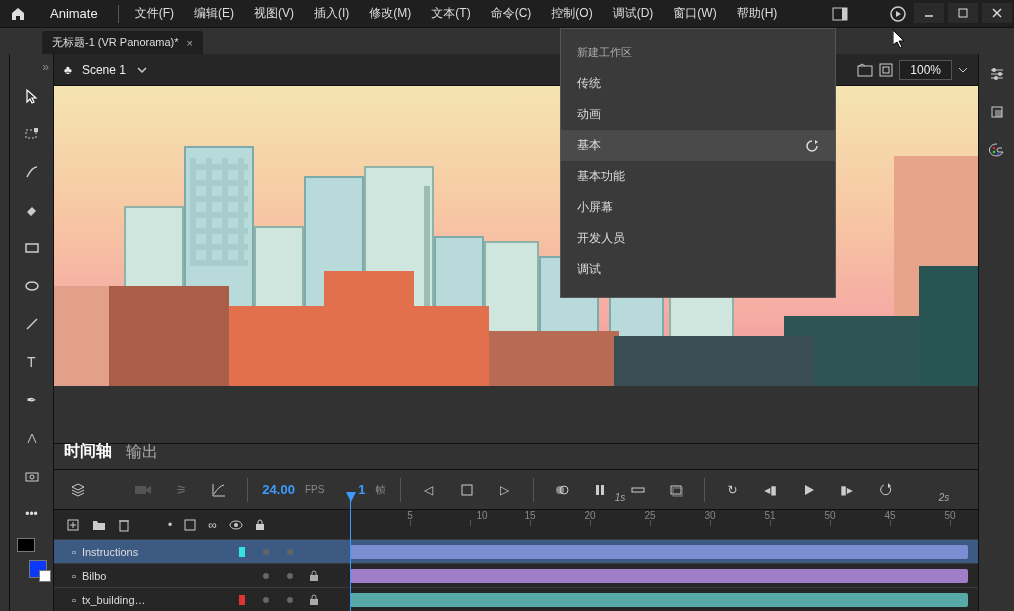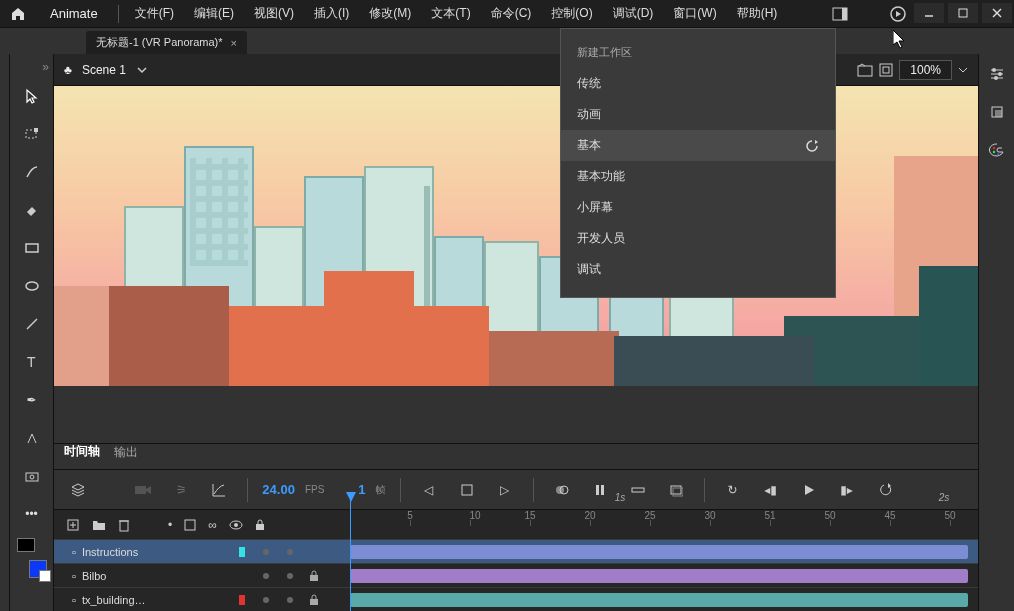--- a/index.html
+++ b/index.html
@@ -6,21 +6,21 @@
 body { background: #1f1f1f; color: #ccc; font-size: 12px; overflow: hidden; width: 1014px; height: 611px; position: relative; }
 .titlebar { display: flex; align-items: center; background: #1f1f1f; height: 28px; border-bottom: 1px solid #111; }
 .home-btn { width: 36px; height: 28px; display: flex; align-items: center; justify-content: center; color: #ddd; }
 .app-name { color: #eee; font-size: 13px; padding: 0 14px; }
 .menu-bar { display: flex; }
 .menu-item { padding: 0 10px; height: 39px; display: flex; align-items: center; color: #ddd; font-size: 12px; }
 .win-icons { margin-left: auto; display: flex; }
 .win-icon-block { display: flex; align-items: center; height: 28px; padding: 0 6px; }
 .window-ctrls { display: flex; }
 .win-btn { width: 30px; height: 20px; margin: 3px 2px; background: #2b2b2b; display: flex; align-items: center; justify-content: center; color: #ddd; }
-.tabs { background: #323232; height: 26px; display: flex; align-items: flex-end; padding-left: 86px; }
+.tabs { background: #323232; height: 26px; display: flex; align-items: flex-end; padding-left: 42px; }
 .tab { background: #1f1f1f; border-top-left-radius: 3px; border-top-right-radius: 3px; padding: 4px 10px; color: #ddd; font-size: 11px; display: flex; align-items: center; gap: 8px; }
 .tab-close { color: #aaa; }
 .main { display: flex; height: 557px; }
 .left-icons { width: 10px; background: #323232; border-right: 1px solid #111; }
 .tool-col { width: 44px; background: #323232; display: flex; flex-direction: column; align-items: center; padding-top: 6px; gap: 6px; border-right: 1px solid #111; }
 .tool-btn { width: 32px; height: 32px; display: flex; align-items: center; justify-content: center; color: #ddd; }
 .tool-btn.active { color: #fff; }
 .color-swatch { margin-top: 12px; position: relative; width: 30px; height: 30px; }
 .sw1 { position: absolute; top: -10px; left: 0; width: 18px; height: 14px; background: #000; border: 1px solid #777; }
 .sw2 { position: absolute; bottom: 0; right: 0; width: 18px; height: 18px; background: #0b39f7; border: 1px solid #777; }
@@ -34,21 +34,21 @@
 .stage-wrap { flex: 1; background: #323232; display: flex; align-items: flex-start; justify-content: center; overflow: hidden; position: relative; padding-top: 0; }
 .stage { width: 100%; height: 300px; background: #fff; position: relative; overflow: hidden; }
 .sky { position: absolute; width: 100%; height: 100%; background: linear-gradient(to bottom, #f4e4b1 0%, #f7c9a4 40%, #f5a8a3 80%, #e89896 100%); }
 .building { position: absolute; bottom: 0; }
 .bldg-tall { background: #cfe6df; border: 2px solid #8fb3a7; }
 .bldg-mid { background: #b8dada; border: 2px solid #7daaaa; }
 .bldg-dark { background: #285454; }
 .bldg-orange { background: #e2704d; }
 .bldg-brown { background: #aa5d48; }
 .btabs { height: 26px; background: #323232; display: flex; align-items: center; padding: 0 10px; gap: 14px; border-top: 1px solid #111; }
-.btab { font-size: 12px; color: #aaa; padding-bottom: 9px; }
+.btab { font-size: 16px; color: #aaa; padding-bottom: 9px; }
 .btab.active { color: #fff; font-weight: bold; border-bottom: 2px solid #3c9bff; }
 .ctrl-bar { height: 40px; background: #323232; display: flex; align-items: center; padding: 0 10px; gap: 10px; border-top: 1px solid #111; }
 .ctrl-sep { width: 1px; height: 24px; background: #555; margin: 0 4px; }
 .ctrl-btn { width: 28px; height: 28px; display: flex; align-items: center; justify-content: center; color: #ccc; }
 .ctrl-val { color: #3c9bff; font-size: 13px; font-weight: bold; }
 .ctrl-label { color: #888; font-size: 10px; }
 .layer-rows { background: #262626; }
 .layer-row { height: 24px; display: flex; align-items: center; border-top: 1px solid #3a3a3a; }
 .layer-row.sel { background: #3c5a82; }
 .layer-name-cell { width: 176px; display: flex; align-items: center; gap: 6px; padding-left: 18px; color: #ddd; font-size: 11px; }
@@ -398,21 +398,21 @@
           </span>
       </div>
       <div class="ruler">
         <div class="playhead" style="left:2px"></div>
         <div class="playhead-line" style="left:6px"></div>
         <span class="ruler-label" style="left:276px">1s</span>
         <span class="ruler-label" style="left:600px">2s</span>
       <div class="ruler-tick" style="left: 66px;"></div>
           <div class="ruler-num" style="left: 66px;">5</div>
           <div class="ruler-tick" style="left: 126px;"></div>
-          <div class="ruler-num" style="left: 131px;">10</div>
+          <div class="ruler-num" style="left: 138px;">10</div>
           <div class="ruler-tick" style="left: 186px;"></div>
           <div class="ruler-num" style="left: 186px;">15</div>
           <div class="ruler-tick" style="left: 246px;"></div>
           <div class="ruler-num" style="left: 246px;">20</div>
           <div class="ruler-tick" style="left: 306px;"></div>
           <div class="ruler-num" style="left: 306px;">25</div>
           <div class="ruler-tick" style="left: 366px;"></div>
           <div class="ruler-num" style="left: 366px;">30</div>
           <div class="ruler-tick" style="left: 426px;"></div>
           <div class="ruler-num" style="left: 426px;">51</div>

